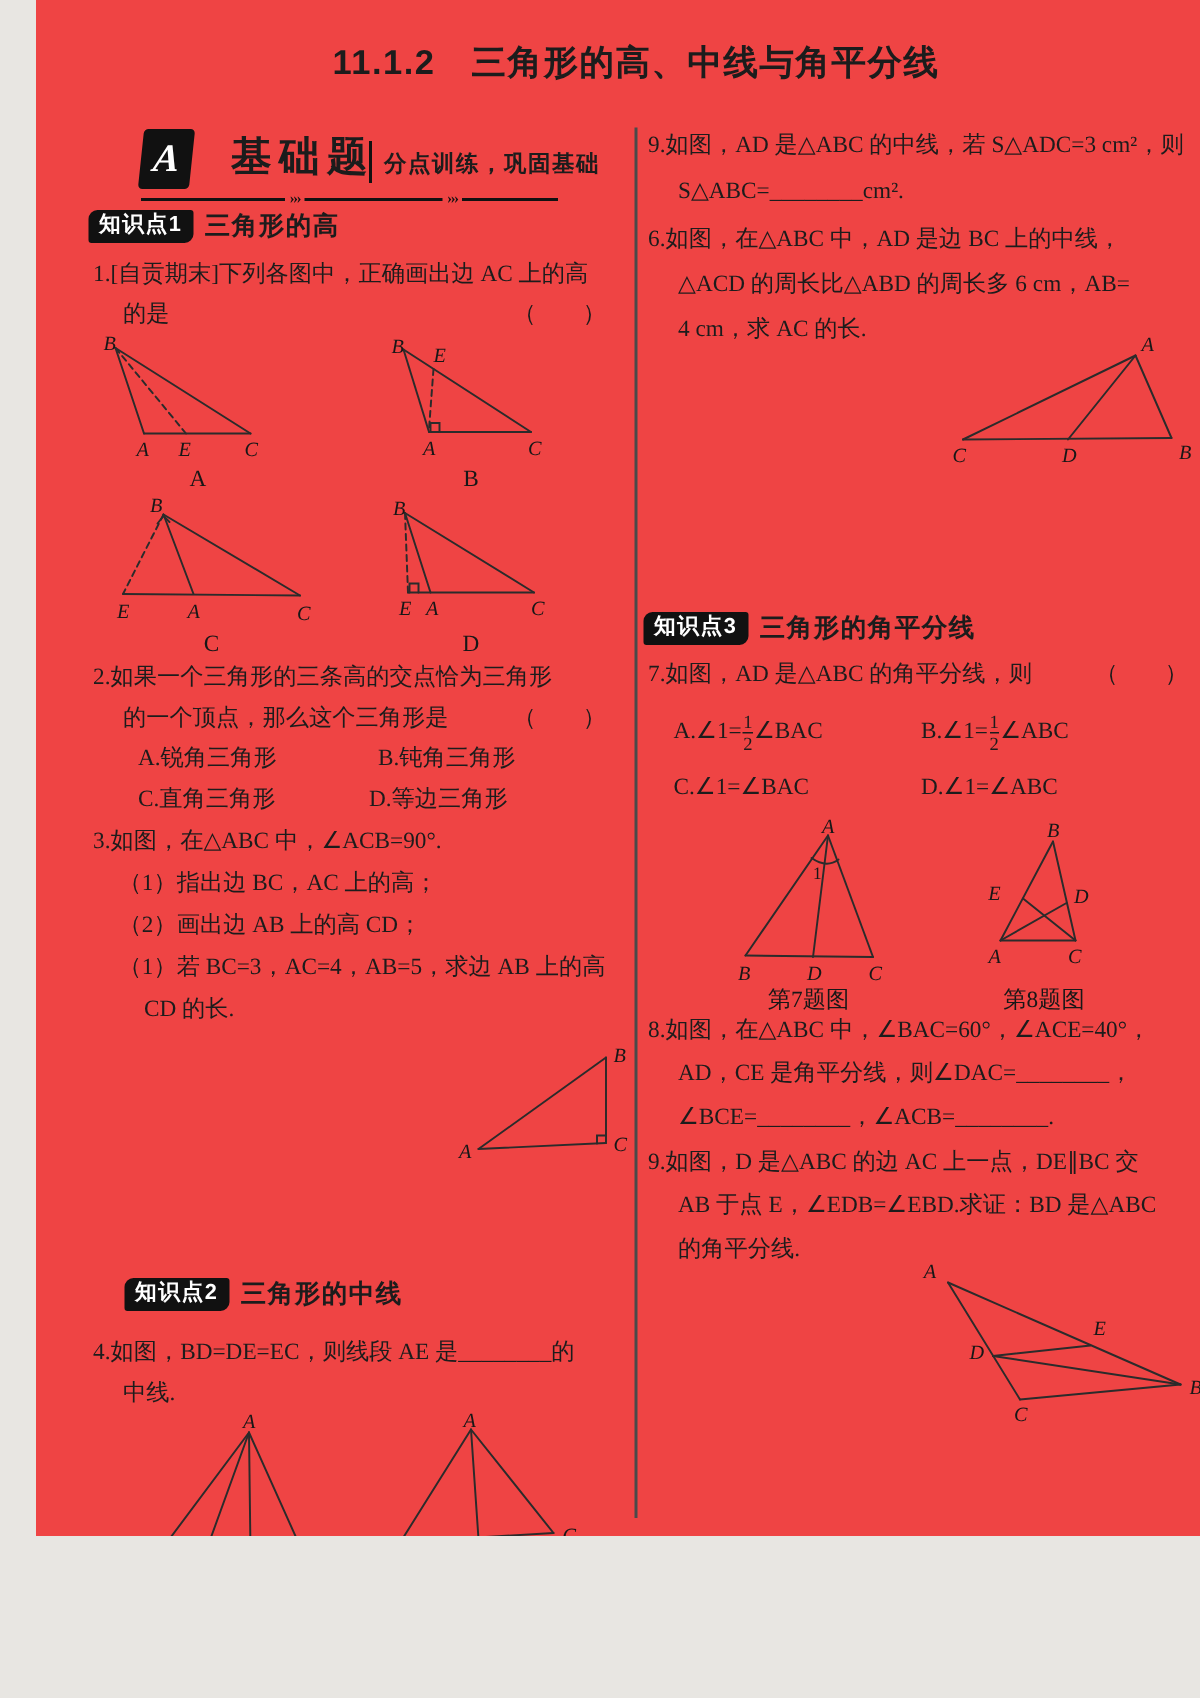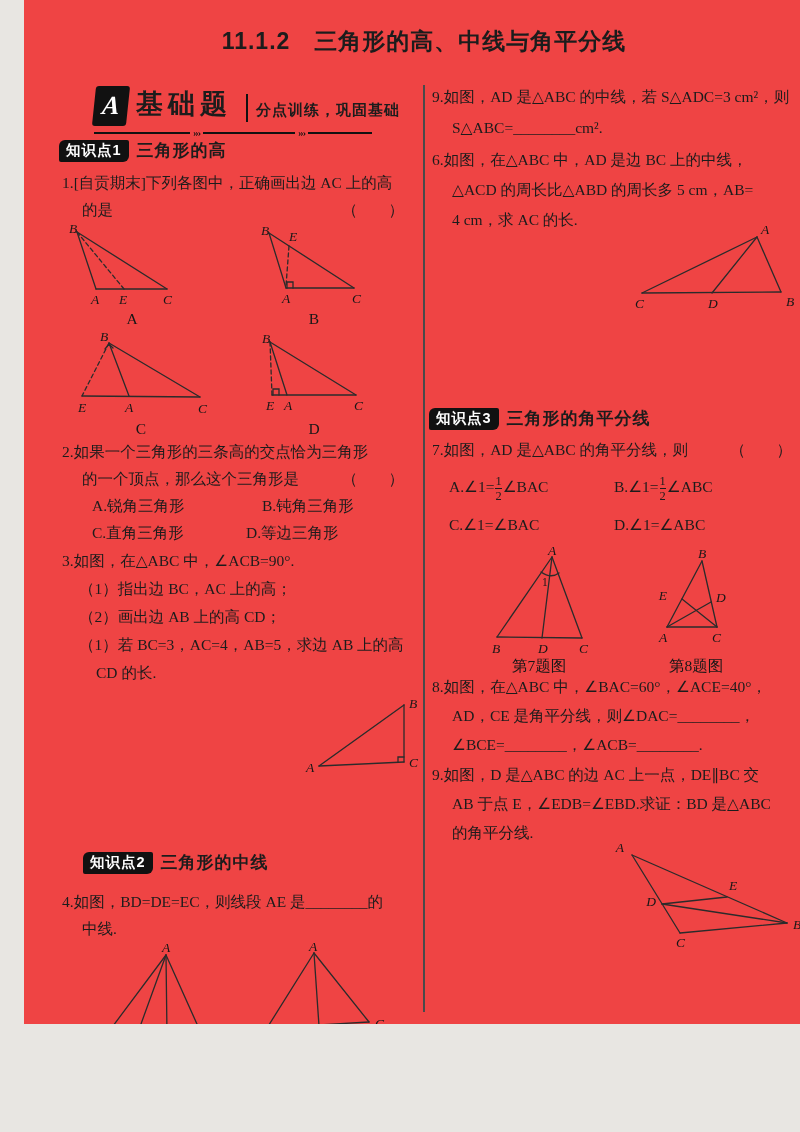--- a/index.html
+++ b/index.html
@@ -34,21 +34,21 @@
 </head>
 <body>
 
 <div id="page">
 
   <div class="t sans bold page-title" style="top:28px;left:0;">11.1.2　三角形的高、中线与角平分线</div>
 
   <div class="divider" style="left:399px;top:85px;height:927px;"></div>
 
   <div class="abadge" style="left:70px;top:86px;">A</div>
-  <div class="t sans bold leveltitle" style="left:112px;top:88px;">基础题</div>
+  <div class="t sans bold leveltitle" style="left:130px;top:88px;">基础题</div>
   <div class="vbar" style="left:222px;top:94px;"></div>
   <div class="t sans bold" style="left:232px;top:101px;font-size:15px;letter-spacing:1px;">分点训练，巩固基础</div>
   <div class="uline" style="left:70px;top:128px;width:290px;">
     <div class="useg" style="width:96px;"></div>
     <div class="uarr">›››</div>
     <div class="useg" style="width:92px;"></div>
     <div class="uarr">›››</div>
     <div class="useg" style="width:64px;"></div>
   </div>
 
@@ -109,21 +109,21 @@
     <text x="14" y="78">E</text>
     <text x="32" y="78">A</text>
     <text x="102" y="78">C</text>
     <text class="cap" x="62" y="102" text-anchor="middle">D</text>
   </svg>
 
   <div class="t" style="left:38px;top:443px;">2.如果一个三角形的三条高的交点恰为三角形</div>
   <div class="t" style="left:58px;top:470px;">的一个顶点，那么这个三角形是</div>
   <div class="t" style="left:318px;top:470px;">（　　）</div>
   <div class="t" style="left:68px;top:497px;">A.锐角三角形</div>
-  <div class="t" style="left:238px;top:497px;">B.钝角三角形</div>
+  <div class="t" style="left:228px;top:497px;">B.钝角三角形</div>
   <div class="t" style="left:68px;top:524px;">C.直角三角形</div>
   <div class="t" style="left:222px;top:524px;">D.等边三角形</div>
 
   <div class="t" style="left:38px;top:552px;">3.如图，在△ABC 中，∠ACB=90°.</div>
   <div class="t" style="left:55px;top:580px;text-align:right;">（1）指出边 BC，AC 上的高；</div>
   <div class="t" style="left:55px;top:608px;">（2）画出边 AB 上的高 CD；</div>
   <div class="t" style="left:55px;top:636px;">（1）若 BC=3，AC=4，AB=5，求边 AB 上的高</div>
   <div class="t" style="left:72px;top:664px;">CD 的长.</div>
 
   <svg style="left:280px;top:695px;" width="120" height="85">
@@ -167,21 +167,21 @@
     <text x="17" y="91">B</text>
     <text x="78" y="101">D</text>
     <text x="138" y="86">C</text>
     <text class="cap" x="82" y="126" text-anchor="middle">第5题图</text>
   </svg>
 
   <div class="t" style="left:408px;top:88px;">9.如图，AD 是△ABC 的中线，若 S△ADC=3 cm²，则</div>
   <div class="t" style="left:428px;top:119px;">S△ABC=________cm².</div>
 
   <div class="t" style="left:408px;top:151px;">6.如图，在△ABC 中，AD 是边 BC 上的中线，</div>
-  <div class="t" style="left:428px;top:181px;">△ACD 的周长比△ABD 的周长多 5 cm，AB=</div>
+  <div class="t" style="left:428px;top:181px;">△ACD 的周长比△ABD 的周长多 6 cm，AB=</div>
   <div class="t" style="left:428px;top:211px;">4 cm，求 AC 的长.</div>
 
   <svg style="left:598px;top:222px;" width="190" height="95">
     <line x1="20" y1="71" x2="135" y2="15"></line>
       <line x1="135" y1="15" x2="159" y2="70"></line>
       <line x1="135" y1="15" x2="90" y2="71"></line>
     <line x1="20" y1="71" x2="159" y2="70"></line>
     <text x="139" y="12">A</text>
     <text x="13" y="86">C</text>
     <text x="86" y="86">D</text>

